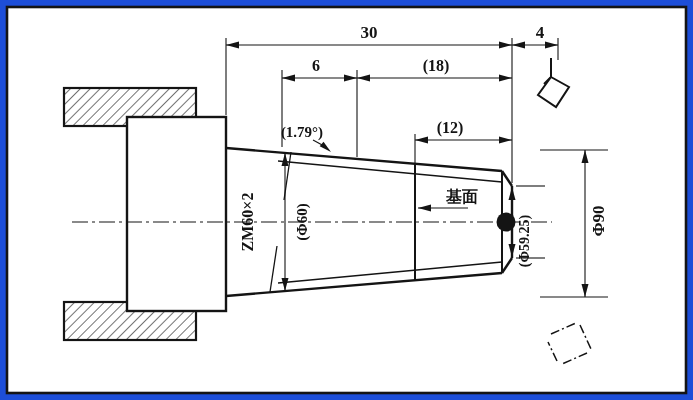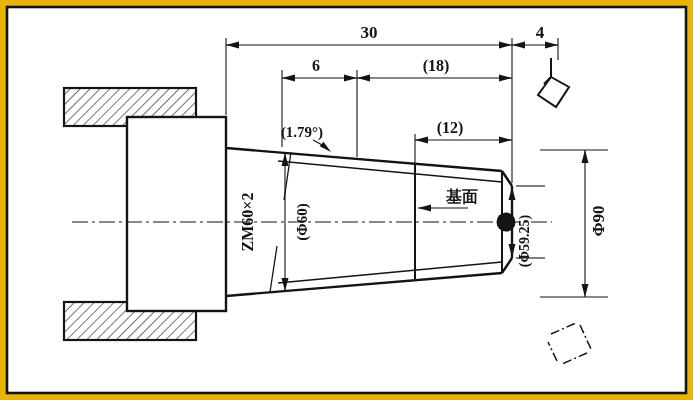--- a/index.html
+++ b/index.html
@@ -1,16 +1,16 @@
 <!DOCTYPE html>
 <html><head>
 <meta charset="utf-8">
 <style>
   html,body { margin:0; padding:0; background:#ffffff; }
-  .stage { width:693px; height:400px; position:relative; background:#eab308; }
+  .stage { width:693px; height:400px; position:relative; background:#1d4ed8; }
   svg { display:block; }
   text { fill:#141414; font-family:"Liberation Serif","DejaVu Serif",serif; font-weight:bold; }
   .t17 { font-size:17px; } .t16 { font-size:16px; } .t15 { font-size:15px; } .t14 { font-size:14px; }
   .thick { stroke:#141414; stroke-width:2.4; fill:none; }
   .med   { stroke:#141414; stroke-width:2;   fill:none; }
   .thin  { stroke:#141414; stroke-width:1.3; fill:none; }
   .xthin { stroke:#141414; stroke-width:1.1; fill:none; }
   .cl    { stroke:#141414; stroke-width:1.2; fill:none; stroke-dasharray:16 4 3 4; }
   .dd    { stroke:#141414; stroke-width:1.5; fill:none; stroke-dasharray:9 3 2 3; }
   .ar    { fill:#141414; stroke:none; }

